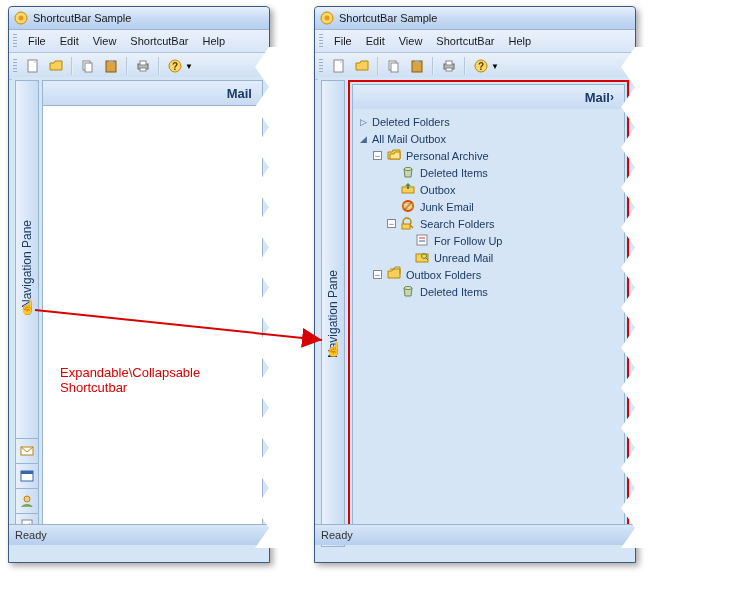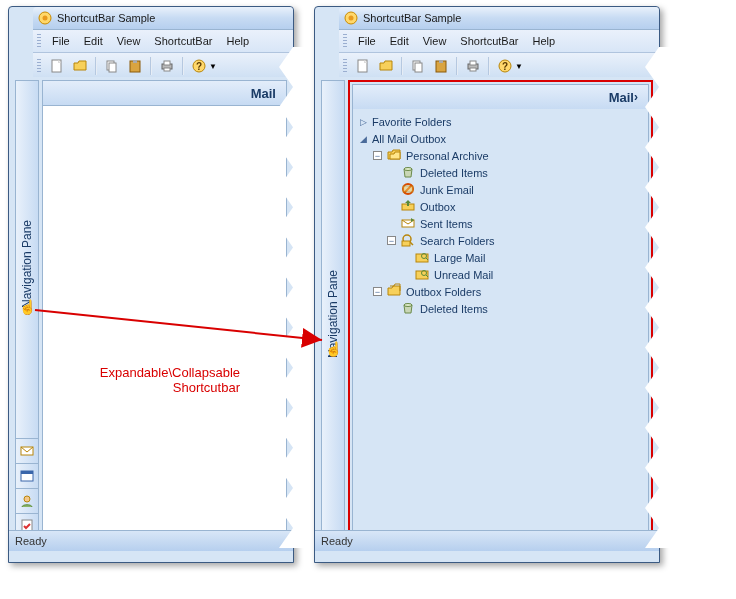--- a/index.html
+++ b/index.html
@@ -14,21 +14,20 @@
     height: 599px;
     box-sizing: border-box;
   }
   .window {
     position: absolute;
     border: 1px solid #3b5a82;
     background: #d6e5f5;
     box-shadow: 3px 3px 6px rgba(0,0,0,.35);
     border-radius: 4px 4px 0 0;
     overflow: visible;
-    padding-left: 24px;
   }
   .win-left { left: 8px; top: 6px; width: 260px; height: 555px; }
   .win-right { left: 314px; top: 6px; width: 320px; height: 555px; }
 
   .titlebar {
     height: 22px;
     background: linear-gradient(to bottom,#e9f1fb 0%,#c7dbf3 50%,#b6cfee 100%);
     border-bottom: 1px solid #99b4d1;
     display: flex;
     align-items: center;
@@ -200,21 +199,21 @@
     display: inline-flex;
     align-items: center;
     justify-content: center;
     font-size: 9px;
     color:#4a6b9a;
   }
   .statusbar {
     position: absolute;
     left: 0;
     right: 0;
-    bottom: 11px;
+    bottom: 17px;
     height: 20px;
     background: linear-gradient(to bottom,#d8e6f7,#b6cfee);
     border-top: 1px solid #99b4d1;
     display: flex;
     align-items: center;
     padding: 0 6px;
     font-size: 11px;
     color:#333;
   }
 
@@ -233,21 +232,21 @@
       50% 64%, 0% 68%, 50% 72%, 0% 76%, 50% 80%, 0% 84%, 50% 88%, 0% 92%,
       50% 96%, 0% 100%, 100% 100%, 100% 0%
     );
     filter: drop-shadow(-2px 0 2px rgba(0,0,0,.2));
   }
 
   .annotation {
     position: absolute;
     color: #d90000;
     font-size: 13px;
-    text-align: right;
+    text-align: left;
     line-height: 15px;
     left: 60px;
     top: 365px;
     width: 180px;
   }
   svg.arrow {
     position: absolute;
     left: 30px;
     top: 300px;
     overflow: visible;
@@ -436,21 +435,21 @@
       <span class="cursor-hand" style="top:260px;">☝</span>
     </div>
     <div class="expanded-wrap">
       <div class="mail-title-bar">
         <span>Mail</span>
         <span style="font-size:12px;">›</span>
       </div>
       <div class="tree">
         <div class="tree-row indent-0">
           <span class="expander">▷</span>
-          <span>Favorite Folders</span>
+          <span>Deleted Folders</span>
         </div>
         <div class="tree-row indent-0">
           <span class="expander">◢</span>
           <span>All Mail Outbox</span>
         </div>
         <div id="tree-nodes">
             <div class="tree-row indent-1">
               <span class="expander" style="border:1px solid #888;width:7px;height:7px;font-size:9px;line-height:6px;background:#fff;">−</span>
               <span><svg class="ico" viewBox="0 0 16 16">
                   <path d="M2 5h4l1-2h7v9H2z" fill="#f7d05a" stroke="#b8860b"></path>
@@ -462,60 +461,51 @@
               <span class="expander"></span>
               <span><svg class="ico" viewBox="0 0 16 16">
                   <path d="M4 5h8l-1 8H5z" fill="#c9d6b6" stroke="#6a8a4a"></path>
                   <ellipse cx="8" cy="5" rx="4" ry="1.5" fill="#e0ecc8" stroke="#6a8a4a"></ellipse>
                 </svg></span>
               <span>Deleted Items</span>
             </div>
             <div class="tree-row indent-2">
               <span class="expander"></span>
               <span><svg class="ico" viewBox="0 0 16 16">
+                  <rect x="2" y="6" width="12" height="6" fill="#f7d05a" stroke="#b8860b"></rect>
+                  <path d="M8 2l3 3H9v3H7V5H5z" fill="#5a8a3a"></path>
+                </svg></span>
+              <span>Outbox</span>
+            </div>
+            <div class="tree-row indent-2">
+              <span class="expander"></span>
+              <span><svg class="ico" viewBox="0 0 16 16">
                   <circle cx="8" cy="8" r="5" fill="none" stroke="#d94a00" stroke-width="2"></circle>
                   <line x1="4" y1="12" x2="12" y2="4" stroke="#d94a00" stroke-width="2"></line>
                   <rect x="3" y="5" width="10" height="6" fill="#f7d05a" stroke="#b8860b" opacity=".5"></rect>
                 </svg></span>
               <span>Junk Email</span>
             </div>
             <div class="tree-row indent-2">
-              <span class="expander"></span>
-              <span><svg class="ico" viewBox="0 0 16 16">
-                  <rect x="2" y="6" width="12" height="6" fill="#f7d05a" stroke="#b8860b"></rect>
-                  <path d="M8 2l3 3H9v3H7V5H5z" fill="#5a8a3a"></path>
-                </svg></span>
-              <span>Outbox</span>
-            </div>
-            <div class="tree-row indent-2">
-              <span class="expander"></span>
-              <span><svg class="ico" viewBox="0 0 16 16">
-                  <rect x="2" y="5" width="12" height="7" fill="#fff" stroke="#b8860b"></rect>
-                  <path d="M2 5l6 4 6-4" fill="none" stroke="#b8860b"></path>
-                  <path d="M11 3l3 2-3 2z" fill="#5a8a3a"></path>
-                </svg></span>
-              <span>Sent Items</span>
-            </div>
-            <div class="tree-row indent-2">
               <span class="expander" style="border:1px solid #888;width:7px;height:7px;font-size:9px;line-height:6px;background:#fff;">−</span>
               <span><svg class="ico" viewBox="0 0 16 16">
                   <circle cx="7" cy="7" r="4" fill="none" stroke="#b8860b" stroke-width="1.5"></circle>
                   <line x1="10" y1="10" x2="13" y2="13" stroke="#b8860b" stroke-width="1.5"></line>
                   <rect x="2" y="9" width="8" height="5" fill="#f7d05a" stroke="#b8860b"></rect>
                 </svg></span>
               <span>Search Folders</span>
             </div>
             <div class="tree-row indent-3">
               <span class="expander"></span>
               <span><svg class="ico" viewBox="0 0 16 16">
-                  <rect x="2" y="5" width="12" height="8" fill="#f7d05a" stroke="#b8860b"></rect>
-                  <circle cx="10" cy="7" r="2.5" fill="none" stroke="#5a8a3a"></circle>
-                  <line x1="12" y1="9" x2="14" y2="11" stroke="#5a8a3a"></line>
-                </svg></span>
-              <span>Large Mail</span>
+                  <rect x="3" y="3" width="10" height="10" fill="#fff" stroke="#888"></rect>
+                  <line x1="5" y1="6" x2="11" y2="6" stroke="#d33"></line>
+                  <line x1="5" y1="9" x2="11" y2="9" stroke="#36a"></line>
+                </svg></span>
+              <span>For Follow Up</span>
             </div>
             <div class="tree-row indent-3">
               <span class="expander"></span>
               <span><svg class="ico" viewBox="0 0 16 16">
                   <rect x="2" y="5" width="12" height="8" fill="#f7d05a" stroke="#b8860b"></rect>
                   <circle cx="10" cy="7" r="2.5" fill="none" stroke="#5a8a3a"></circle>
                   <line x1="12" y1="9" x2="14" y2="11" stroke="#5a8a3a"></line>
                 </svg></span>
               <span>Unread Mail</span>
             </div>

